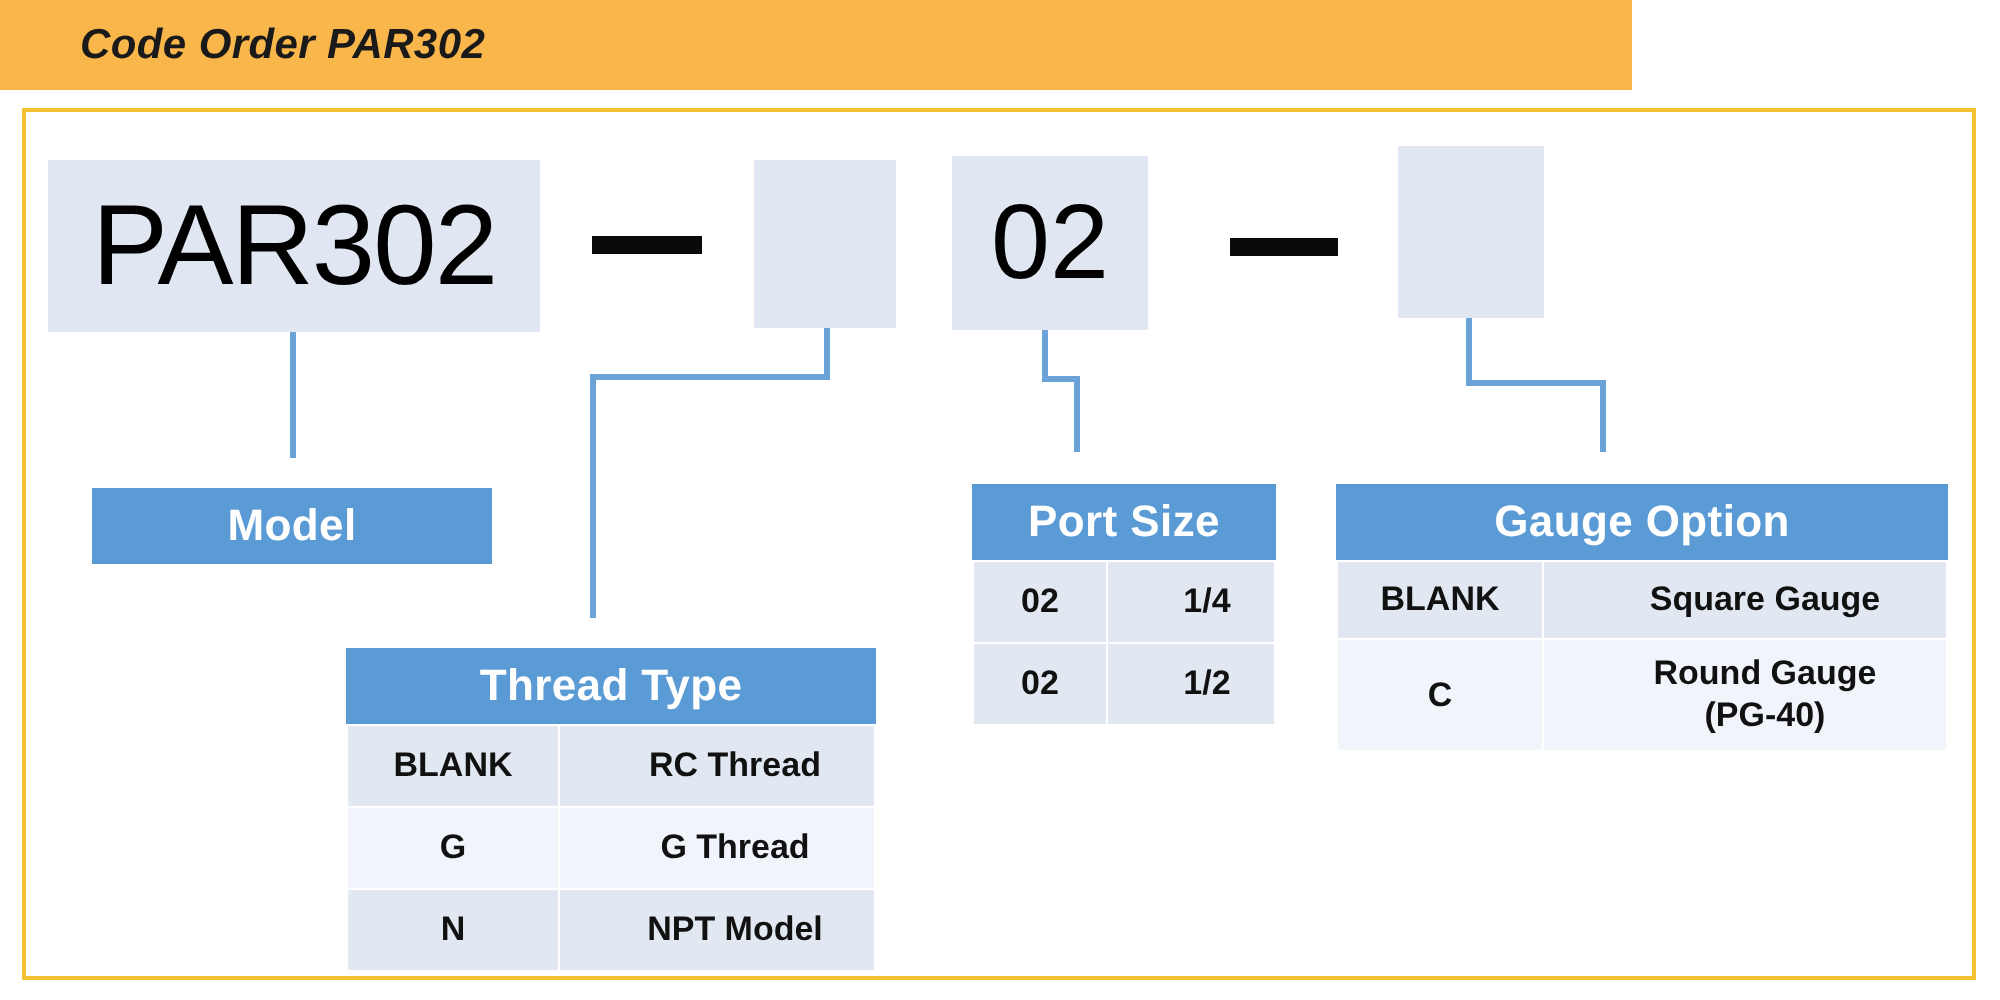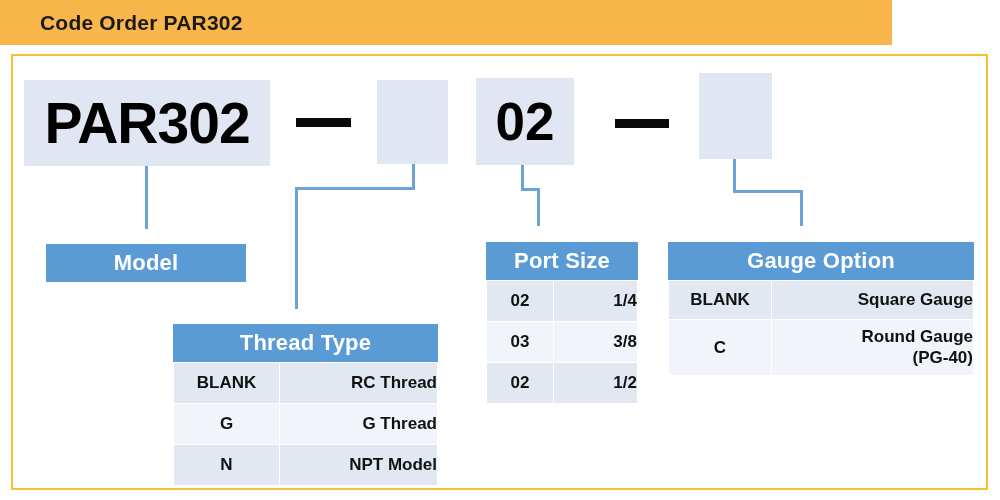--- a/index.html
+++ b/index.html
@@ -18,25 +18,26 @@
     width: 1000px;
     height: 500px;
     background: #ffffff;
   }
 
   
   .header-bar {
     position: absolute;
     left: 0;
     top: 0;
-    width: 892px;
+    width: 816px;
     height: 45px;
     background: #f8b councils;
     background: #f7b killing;
     background: #f8b24a;
+    font-style: italic;
   }
   .header-bar {
     background: #f9b64b;
   }
   .header-title {
     position: absolute;
     left: 40px;
     top: 11px;
     font-size: 21px;
     font-weight: bold;
@@ -58,21 +59,21 @@
   }
 
   
   .code-box {
     position: absolute;
     background: #e1e7f2;
     display: flex;
     align-items: center;
     justify-content: center;
     color: #000000;
-    font-weight: bold;
+    font-weight: normal;
     line-height: 1;
   }
   .code-box.model-box {
     left: 24px;
     top: 80px;
     width: 246px;
     height: 86px;
     font-size: 57px;
     letter-spacing: -1px;
   }
@@ -163,21 +164,21 @@
     height: 40px;
     vertical-align: middle;
   }
   .group-table tr.alt td {
     background: #f1f4fa;
   }
   td.code-col {
     text-align: center;
   }
   td.desc-col {
-    text-align: right;
+    text-align: center;
     padding-left: 18px;
   }
 
   
   .group-model { left: 46px; top: 228px; width: 200px; }
   .group-model .group-header { height: 38px; font-size: 22px; }
 
   
   .group-thread { left: 173px; top: 308px; width: 265px; }
   .group-thread .group-header { height: 38px; }
@@ -254,24 +255,20 @@
   </div>
 
   <div class="group group-port">
     <div class="group-header">Port Size</div>
     <table class="group-table">
       <tbody>
         <tr>
           <td class="code-col">02</td>
           <td class="desc-col">1/4</td>
         </tr>
-        <tr class="alt">
-          <td class="code-col">03</td>
-          <td class="desc-col">3/8</td>
-        </tr>
         <tr>
           <td class="code-col">02</td>
           <td class="desc-col">1/2</td>
         </tr>
       </tbody>
     </table>
   </div>
 
   <div class="group group-gauge">
     <div class="group-header">Gauge Option</div>

